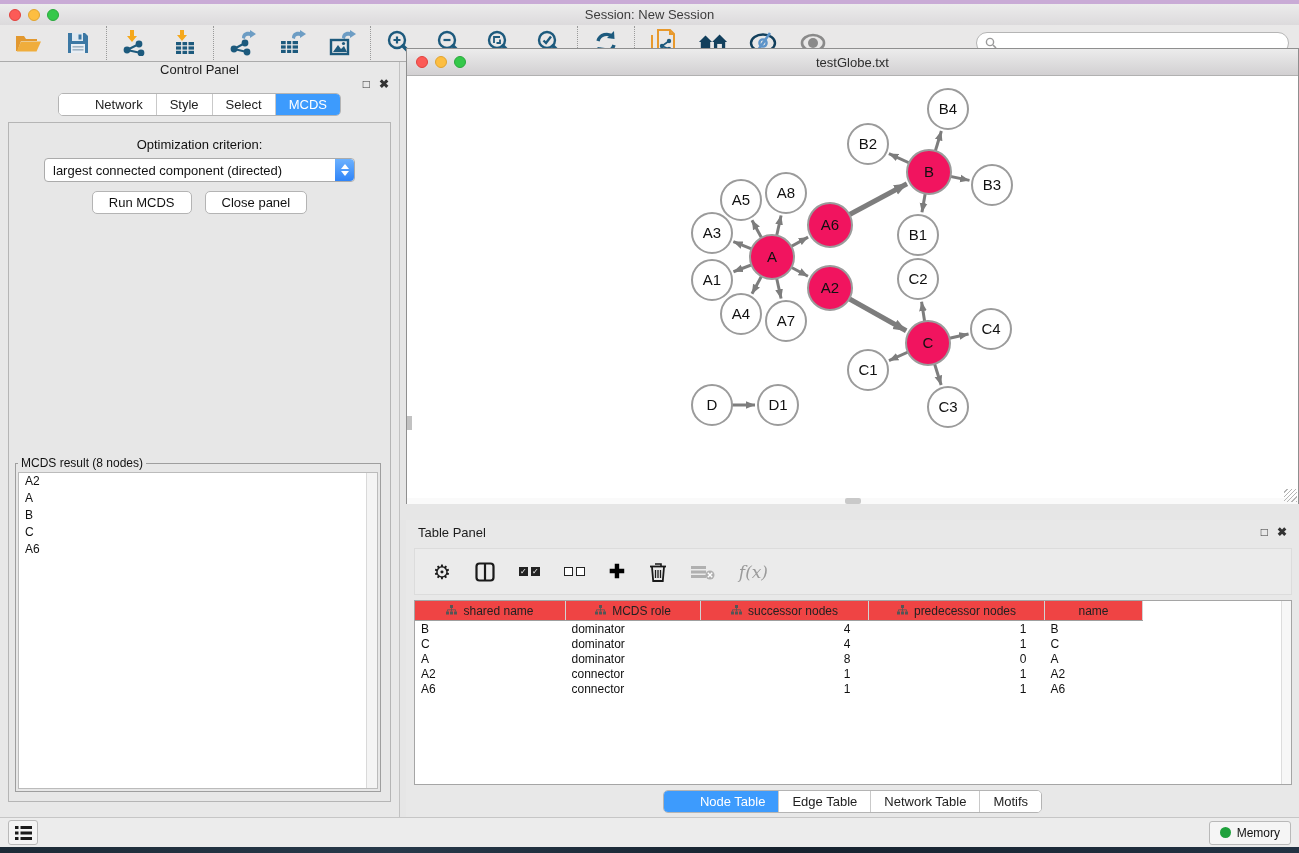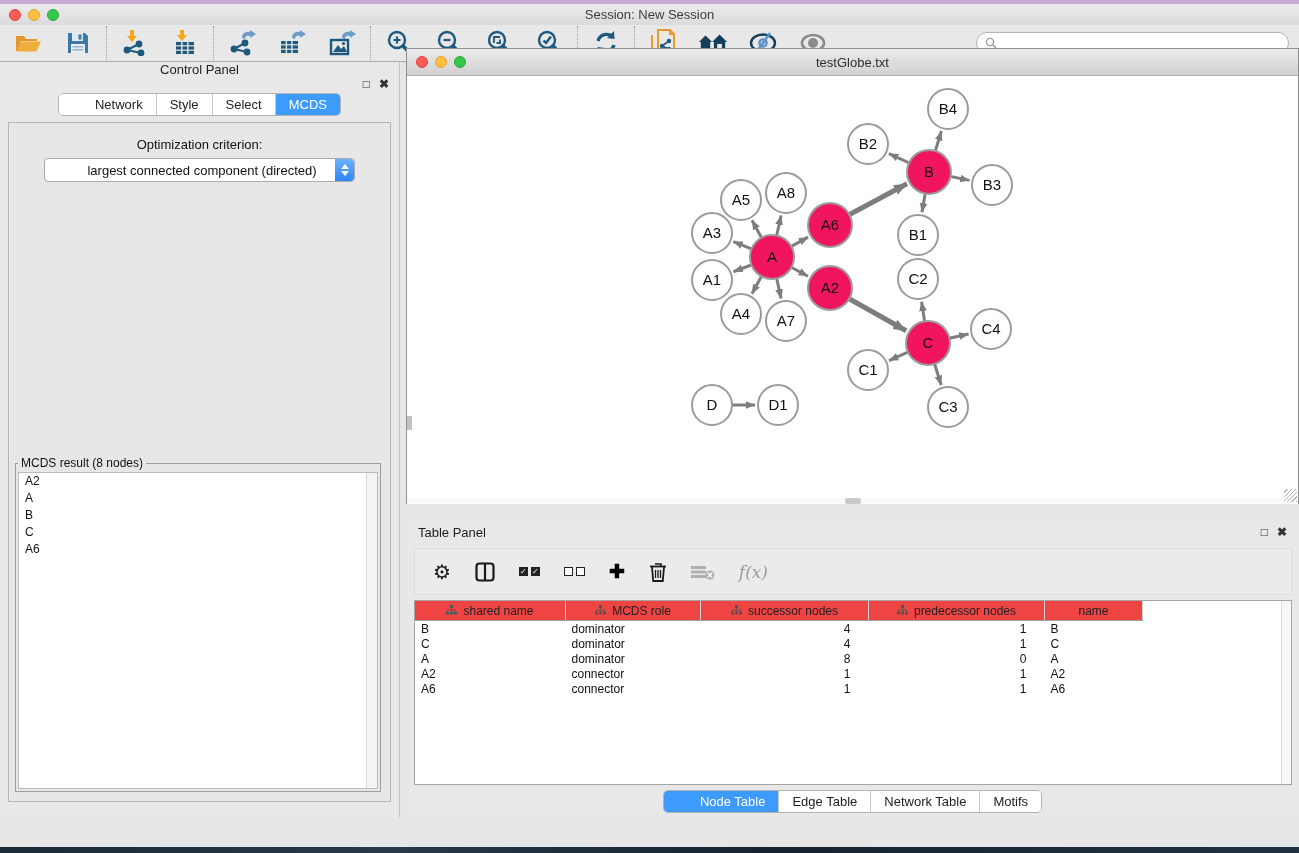--- a/index.html
+++ b/index.html
@@ -40,21 +40,21 @@
   .seg{display:inline-flex;border:1px solid #b4b4b4;border-radius:5px;overflow:hidden;background:#fff;}
   .seg .tab{padding:3px 13px;font-size:13px;background:#fff;color:#222;border-left:1px solid #c9c9c9;
        white-space:nowrap;cursor:default;}
   .seg .tab:first-child{border-left:none;padding-left:36px;}
   .seg .tab.active{background:#3d9bfd;color:#fff;}
   .cp-box{position:absolute;left:8px;right:8px;top:60px;height:678px;border:1px solid #b5b5b5;
        background:#e7e7e7;}
   .opt-label{margin-top:14px;text-align:center;font-size:13px;color:#111;}
   .dropdown{position:absolute;left:35px;right:35px;top:35px;height:22px;background:#fff;
        border:1px solid #ababab;border-radius:4px;display:flex;align-items:center;}
-  .dropdown .val{flex:1;font-size:13px;padding-left:24px;color:#111;white-space:nowrap;overflow:hidden;text-align:center;}
+  .dropdown .val{flex:1;font-size:13px;padding-left:8px;color:#111;white-space:nowrap;overflow:hidden;}
   .dd-step{width:19px;height:22px;border-radius:0 4px 4px 0;
        background:linear-gradient(#6cb1fe,#2f84f8);display:flex;flex-direction:column;
        align-items:center;justify-content:center;gap:2px;}
   .dd-step .up{width:0;height:0;border-left:4px solid transparent;border-right:4px solid transparent;
        border-bottom:5px solid #fff;}
   .dd-step .dn{width:0;height:0;border-left:4px solid transparent;border-right:4px solid transparent;
        border-top:5px solid #fff;}
   .cp-buttons{position:absolute;left:0;right:0;top:68px;display:flex;justify-content:center;gap:13px;}
   .btn{background:#fff;border:1px solid #b4b4b4;border-radius:5px;font-size:13px;padding:3px 16px;
        color:#111;cursor:default;font-family:"Liberation Sans",sans-serif;}
@@ -306,20 +306,24 @@
         </span>
       </div>
     <div class="cp-box">
       <div class="opt-label">Optimization criterion:</div>
       <div class="dropdown">
         <span class="val">largest connected component (directed)</span>
         <span class="dd-step">
             <span class="up"></span>
             <span class="dn"></span>
           </span>
+      </div>
+      <div class="cp-buttons">
+        <button class="btn">Run MCDS</button>
+        <button class="btn">Close panel</button>
       </div>
       <fieldset class="mcds-fieldset">
         <legend>MCDS result (8 nodes)</legend>
         <div class="mcds-list" id="mcds-list">
           <div class="item">A2</div>
             <div class="item">A</div>
             <div class="item">B</div>
             <div class="item">C</div>
             <div class="item">A6</div>
             <div class="mcds-scroll"></div>
@@ -619,15 +623,33 @@
     <div class="tp-tabs">
         <span class="seg" id="tbl-tabs">
           <span class="tab active">Node Table</span>
           <span class="tab">Edge Table</span>
           <span class="tab">Network Table</span>
           <span class="tab">Motifs</span>
         </span>
       </div>
   </div>
 
+  <div class="statusbar">
+    <div class="list-btn">
+      <svg width="17" height="14" viewBox="0 0 17 14">
+          <g fill="#1a1a1a">
+            <rect x="0" y="0" width="3.5" height="3"></rect>
+            <rect x="5.5" y="0" width="11.5" height="3"></rect>
+            <rect x="0" y="5.5" width="3.5" height="3"></rect>
+            <rect x="5.5" y="5.5" width="11.5" height="3"></rect>
+            <rect x="0" y="11" width="3.5" height="3"></rect>
+            <rect x="5.5" y="11" width="11.5" height="3"></rect>
+          </g>
+        </svg>
+    </div>
+    <div class="mem-btn">
+      <span class="mem-dot"></span>
+      <span>Memory</span>
+    </div>
+  </div>
 
   <div class="desk-bottom"></div>
 </div>
 
 </body></html>

